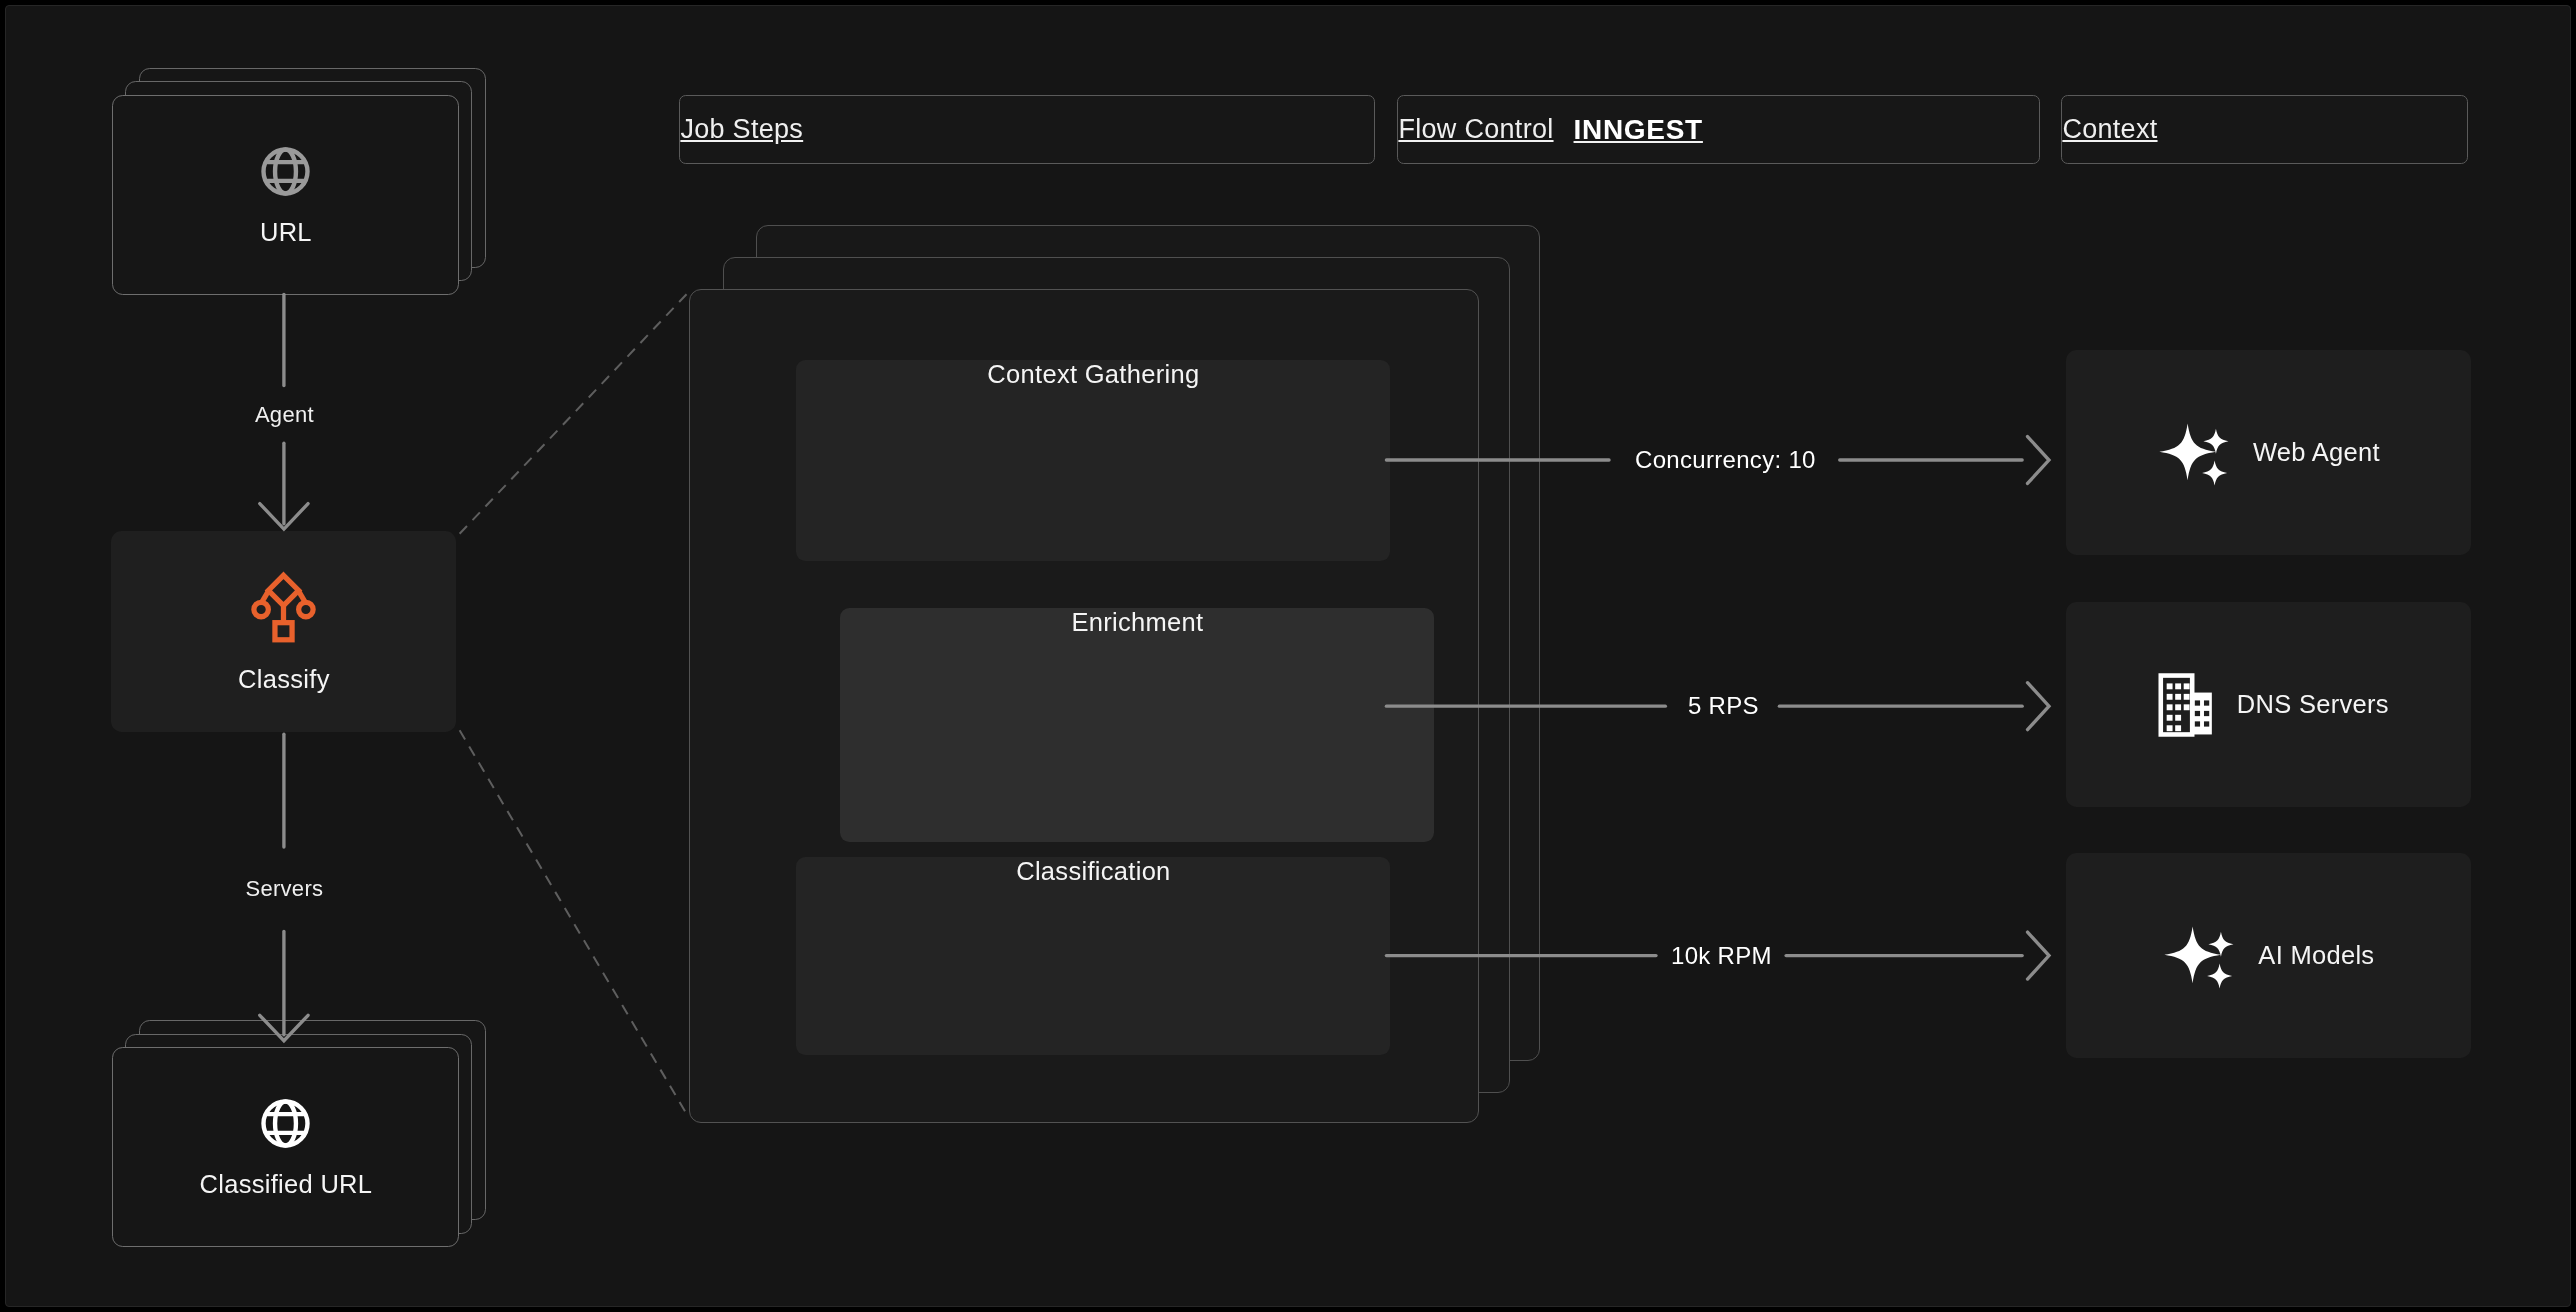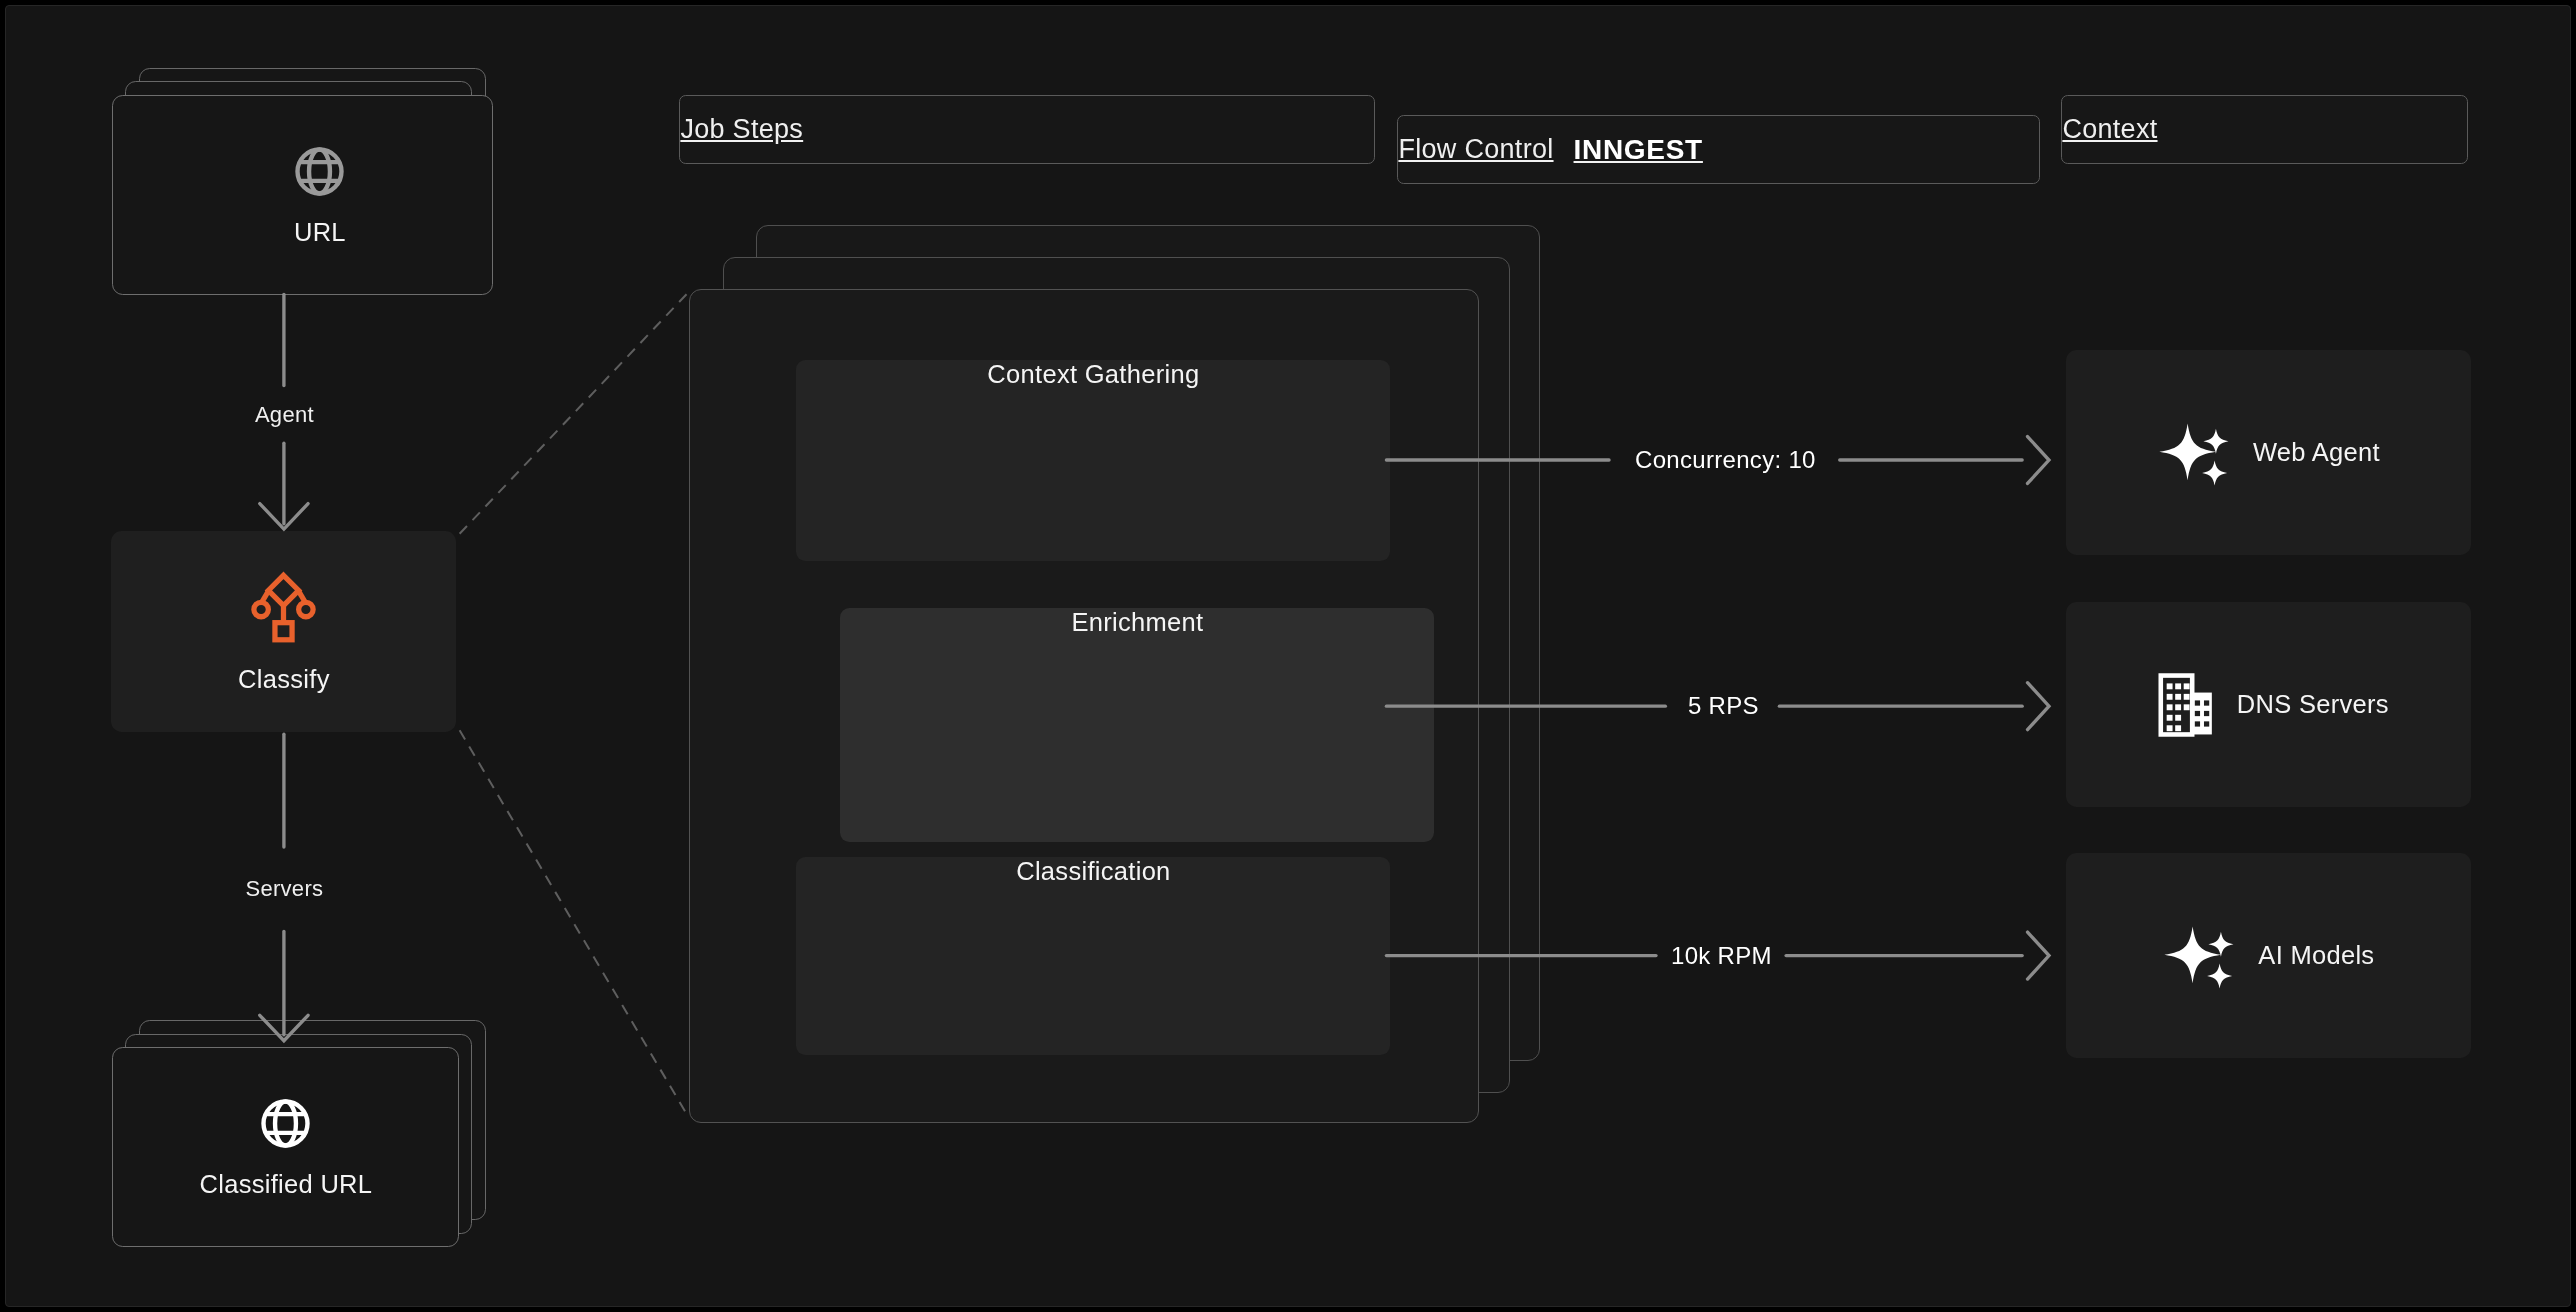--- a/index.html
+++ b/index.html
@@ -38,32 +38,32 @@
   .icon-wrap{display:flex;align-items:center;justify-content:center;}
 </style>
 </head>
 <body>
 
 <div class="canvas">
 
   <div class="header-box" style="left:673px;width:694px;">
     <span class="h-label">Job Steps</span>
   </div>
-  <div class="header-box" style="left:1391px;width:641px;margin-top:20px;">
+  <div class="header-box" style="left:1391px;width:641px;">
     <span class="h-label">Flow Control</span>
     <span class="logo-word">INNGEST</span>
   </div>
   <div class="header-box" style="left:2055px;width:405px;">
     <span class="h-label">Context</span>
   </div>
 
   <div>
     <div class="stack-layer" style="left:133px;top:62px;width:345px;height:198px;"></div>
     <div class="stack-layer" style="left:119px;top:75px;width:345px;height:198px;"></div>
-    <div class="doc-card" style="left:106px;top:89px;width:345px;height:198px;padding-left:34px;">
+    <div class="doc-card" style="left:106px;top:89px;width:345px;height:198px;">
       <span class="icon-wrap">
         <svg width="55" height="55" viewBox="0 0 100 100" fill="none" stroke="#9a9a9a" stroke-width="8">
           <circle cx="50" cy="50" r="40"></circle>
           <ellipse cx="50" cy="50" rx="19" ry="40"></ellipse>
           <line x1="15" y1="33" x2="85" y2="33"></line>
           <line x1="15" y1="67" x2="85" y2="67"></line>
         </svg>
       </span>
       <span class="card-label">URL</span>
     </div>

